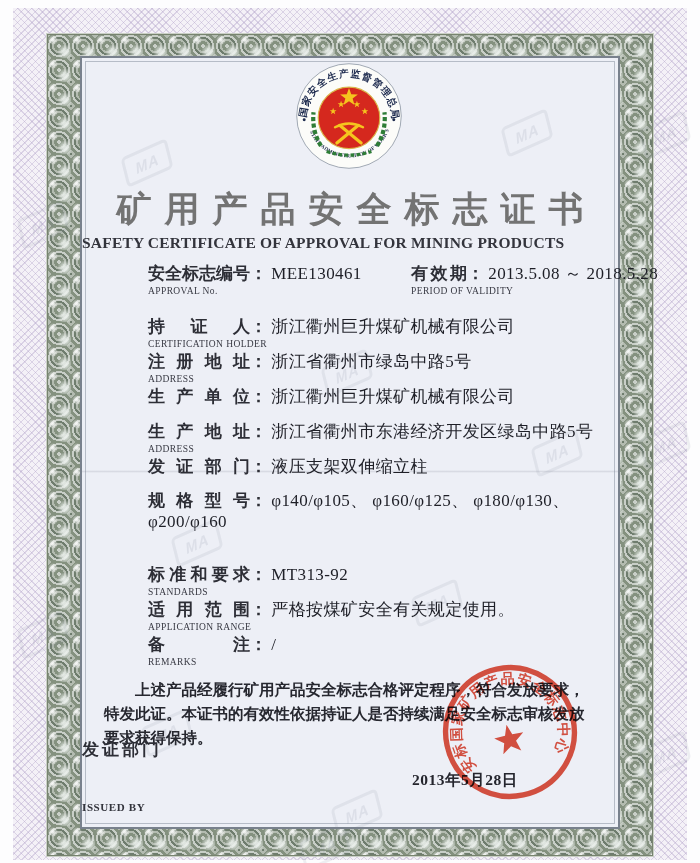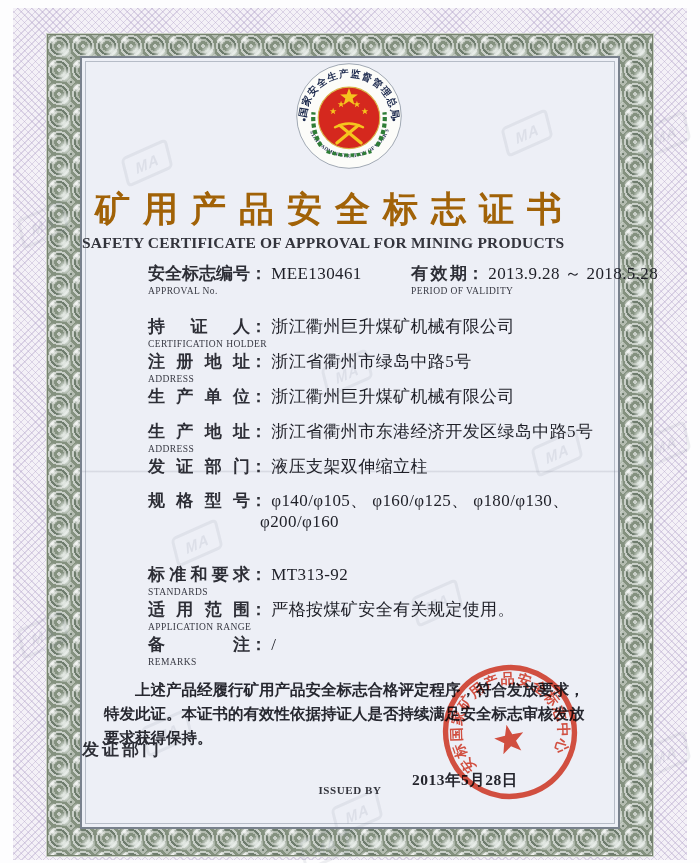--- a/index.html
+++ b/index.html
@@ -31,43 +31,43 @@
 
   
   .wm{position:absolute;width:44px;height:24px;border:3px solid rgba(120,128,150,.12);
       border-radius:5px;transform:rotate(-24deg) skewX(-10deg);
       display:flex;align-items:center;justify-content:center;
       font:italic 700 15px "Liberation Sans","DejaVu Sans",sans-serif;
       color:rgba(120,128,150,.14);letter-spacing:1px;pointer-events:none;}
 
   
   .emblem{position:absolute;left:211px;top:2px;width:112px;height:112px;}
-  .title-cn{position:absolute;left:0;right:0;top:128px;text-align:left;
-    font-size:35px;font-weight:700;letter-spacing:13px;text-indent:13px;color:#a16207;}
+  .title-cn{position:absolute;left:0;right:0;top:128px;text-align:center;
+    font-size:35px;font-weight:700;letter-spacing:13px;text-indent:13px;color:#737373;}
   .title-en{position:absolute;left:0;right:0;top:176px;
     font-size:15.5px;font-weight:700;letter-spacing:.2px;color:#33343c;}
 
   
   .row{position:absolute;left:66px;right:16px;font-size:17px;}
   .lbl{display:inline-block;width:102px;text-align:justify;text-align-last:justify;
        font-weight:600;color:#2d2e36;vertical-align:top;}
   .lbl-sm{width:56px;}
   .colon{font-weight:600;color:#2d2e36;}
   .val{color:#1e1f27;letter-spacing:.4px;}
-  .val2{display:block;margin-left:112px;color:#1e1f27;letter-spacing:.4px;}
+  .val2{display:block;color:#1e1f27;letter-spacing:.4px;}
   .sub{margin-top:1px;font-size:9.5px;letter-spacing:.4px;color:#383943;
        font-family:"Liberation Serif","DejaVu Serif",serif;}
   .col-right{position:absolute;left:263px;top:0;white-space:nowrap;}
 
   
   .remarks-para{position:absolute;left:22px;width:492px;top:620px;
     font-size:15.5px;font-weight:600;line-height:1.55;color:#26272f;text-indent:2em;}
   .issued-cn{position:absolute;left:0;right:0;top:680px;text-align:left;
     font-size:17px;font-weight:600;letter-spacing:3px;color:#2d2e36;}
-  .issued-en{position:absolute;left:0;right:0;top:726px;text-align:center;
+  .issued-en{position:absolute;left:0;right:0;top:743px;
     font-size:11px;font-weight:700;letter-spacing:.6px;color:#33343c;}
   .issue-date{position:absolute;left:330px;top:712px;font-size:15.5px;
     font-weight:600;color:#24252d;letter-spacing:.5px;}
 
   .stamp{position:absolute;left:350px;top:596px;width:156px;height:156px;
     mix-blend-mode:multiply;opacity:.92;transform:rotate(-12deg);}
 </style>
 </head>
 <body>
 
@@ -129,21 +129,21 @@
 
     <div class="title-cn">矿用产品安全标志证书</div>
     <div class="title-en">SAFETY CERTIFICATE OF APPROVAL FOR MINING PRODUCTS</div>
 
     <div class="row" style="top:204px">
       <span class="lbl">安全标志编号</span><span class="colon">：</span>
       <span class="val">MEE130461</span>
       <div class="sub">APPROVAL No.</div>
       <div class="col-right">
         <span class="lbl lbl-sm">有效期</span><span class="colon">：</span>
-        <span class="val">2013.9.28 ～ 2018.5.28</span>
+        <span class="val">2013.5.08 ～ 2018.5.28</span>
         <div class="sub">PERIOD OF VALIDITY</div>
       </div>
     </div>
 
     <div class="row" style="top:257px">
       <span class="lbl">持证人</span><span class="colon">：</span>
       <span class="val">浙江衢州巨升煤矿机械有限公司</span>
       <div class="sub">CERTIFICATION HOLDER</div>
     </div>
     <div class="row" style="top:292px">

